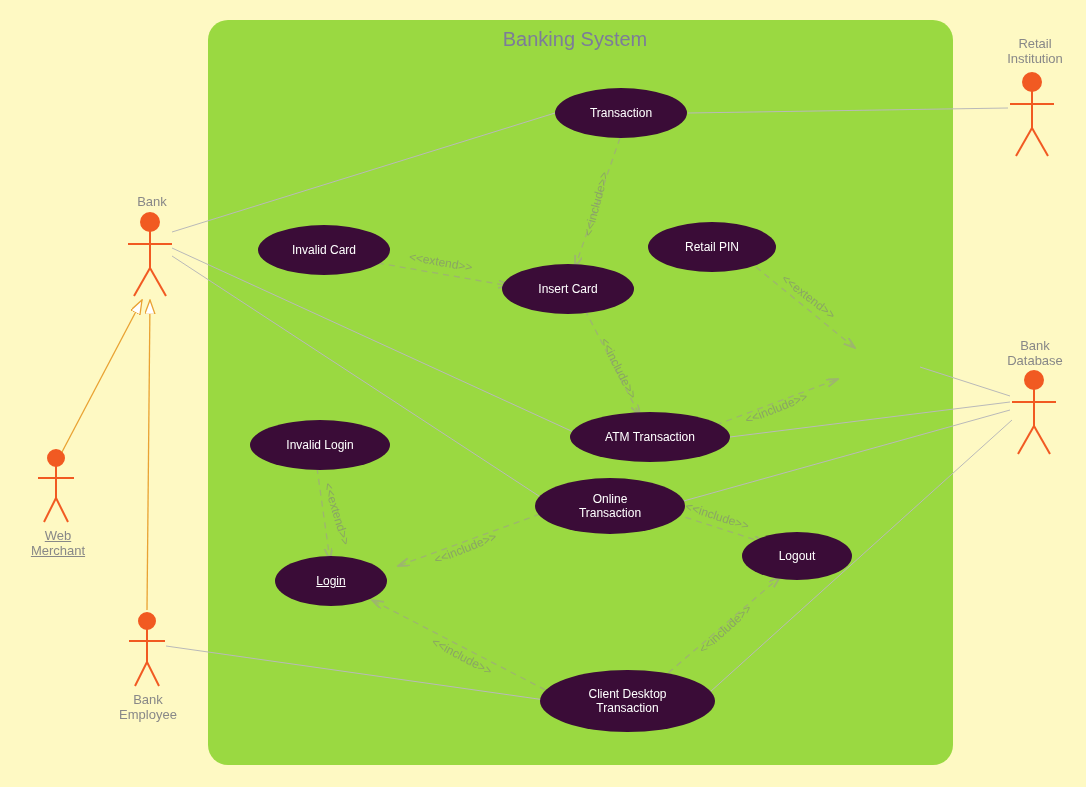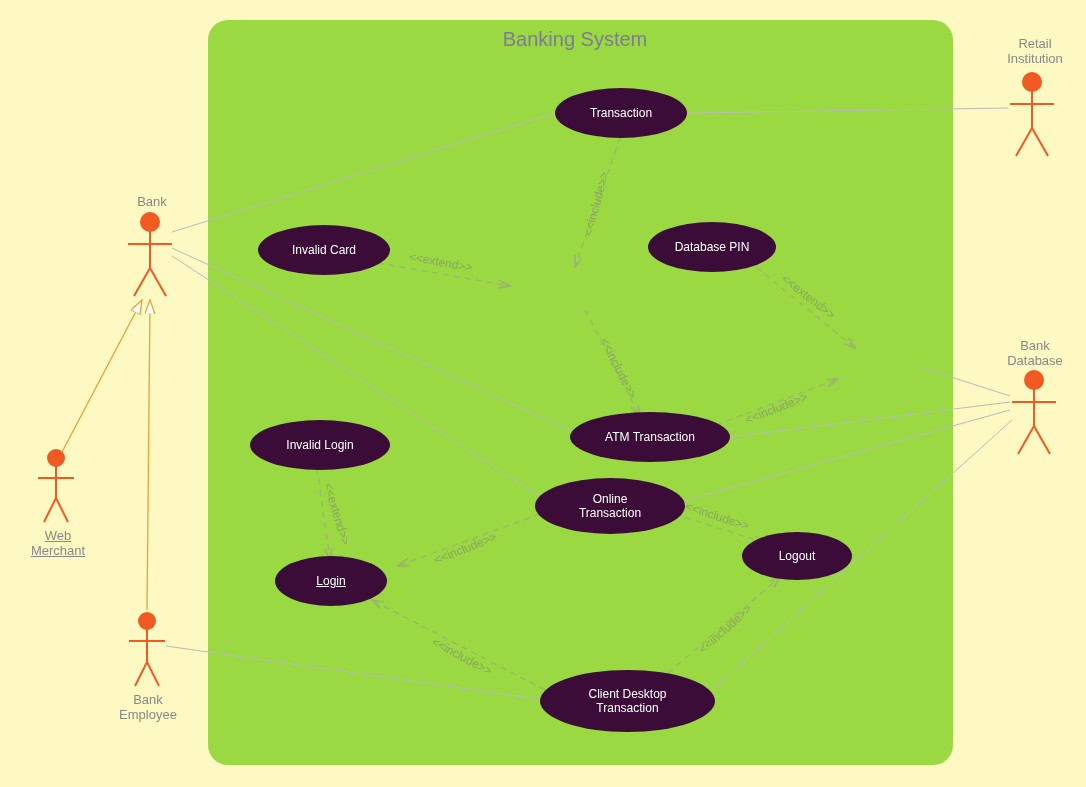--- a/index.html
+++ b/index.html
@@ -152,21 +152,22 @@
     <text class="stereo" x="460" y="660" transform="rotate(28 460 660)" text-anchor="middle"><tspan>&lt;&lt;include&gt;&gt;</tspan></text>
     <text class="stereo" x="728" y="632" transform="rotate(-42 728 632)" text-anchor="middle"><tspan>&lt;&lt;include&gt;&gt;</tspan></text>
 
     <text class="stereo" x="440" y="266" transform="rotate(10 440 266)" text-anchor="middle"><tspan>&lt;&lt;extend&gt;&gt;</tspan></text>
     <text class="stereo" x="806" y="300" transform="rotate(38 806 300)" text-anchor="middle"><tspan>&lt;&lt;extend&gt;&gt;</tspan></text>
     <text class="stereo" x="333" y="515" transform="rotate(73 333 515)" text-anchor="middle"><tspan>&lt;&lt;extend&gt;&gt;</tspan></text>
   </svg>
 
   <div class="usecase" style="left:555px; top:88px; width:132px; height:50px;">Transaction</div>
   <div class="usecase" style="left:258px; top:225px; width:132px; height:50px;">Invalid Card</div>
-  <div class="usecase" style="left:648px; top:222px; width:128px; height:50px;">Database PIN</div>
+  <div class="usecase" style="left:648px; top:222px; width:128px; height:50px;">Retail PIN</div>
+  <div class="usecase" style="left:502px; top:264px; width:132px; height:50px;">Insert Card</div>
   <div class="usecase" style="left:250px; top:420px; width:140px; height:50px;">Invalid Login</div>
   <div class="usecase" style="left:570px; top:412px; width:160px; height:50px;">ATM Transaction</div>
   <div class="usecase" style="left:535px; top:478px; width:150px; height:56px; white-space:pre-line;">Online
 Transaction</div>
   <div class="usecase" style="left:742px; top:532px; width:110px; height:48px;">Logout</div>
   <div class="usecase" style="left:275px; top:556px; width:112px; height:50px;text-decoration:underline;">Login</div>
   <div class="usecase" style="left:540px; top:670px; width:175px; height:62px; white-space:pre-line;">Client Desktop
 Transaction</div>
 
   <div class="actor-label" style="left:132px; top:194px; width:40px;">Bank</div>

